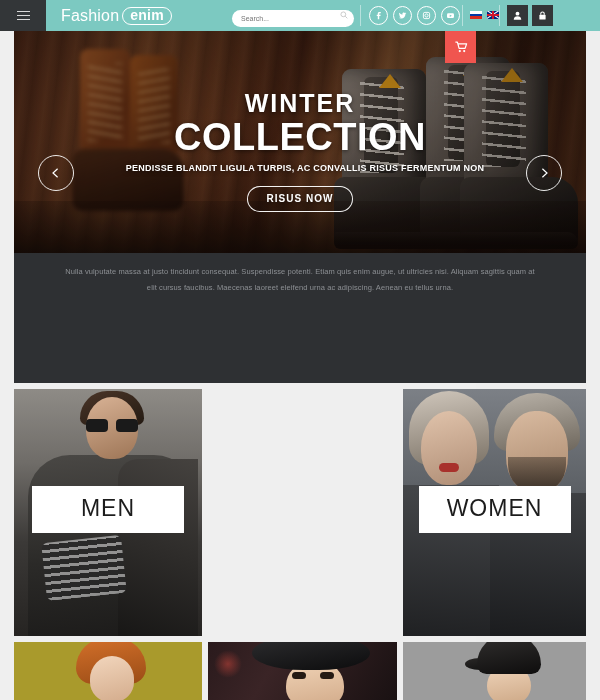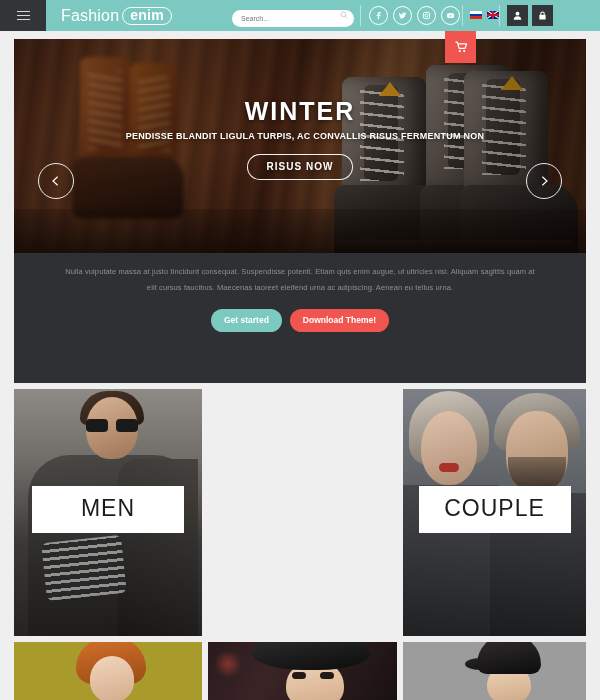--- a/index.html
+++ b/index.html
@@ -49,21 +49,21 @@
   .flag-uk .dg1, .flag-uk .dg2 { position: absolute; left: -2px; top: 3.3px; width: 16px; height: 1.4px; background: #fff; }
   .flag-uk .dg1 { transform: rotate(33deg); } .flag-uk .dg2 { transform: rotate(-33deg); }
 
   .acctbtns { position: absolute; left: 507px; top: 5px; display: flex; gap: 4px; }
   .acct { width: 21px; height: 21px; background: #333638; display: flex;
           align-items: center; justify-content: center; }
   .acct svg { display: block; }
 
   
   .hero { position: absolute; left: 14px; top: 31px; width: 572px; height: 222px;
-          overflow: hidden; background: #3a2016; margin-top: 8px; }
+          overflow: hidden; background: #3a2016; }
   .hero .bg { position: absolute; inset: 0; }
   .hero .wood { position: absolute; inset: 0;
     background:
       linear-gradient(105deg, #5c2f1c 0%, #7a4525 22%, #4a2414 46%, #8a5630 62%, #3d1f12 82%, #6b3a20 100%);
   }
   .hero .woodlines { position: absolute; inset: 0; opacity:.45;
     background: repeating-linear-gradient(97deg, rgba(0,0,0,.30) 0px, rgba(0,0,0,0) 9px, rgba(255,190,130,.10) 15px, rgba(0,0,0,.25) 24px); }
   .hero .floorblur { position: absolute; left: 0; bottom: 0; width: 100%; height: 52px;
     background: linear-gradient(180deg, rgba(30,14,8,.25), rgba(25,12,7,.85)); }
   .hero .vign { position: absolute; inset: 0;
@@ -366,20 +366,21 @@
         </div>
       </div>
 
       <div class="floorblur"></div>
         <div class="vign"></div>
     </div>
     <div class="heroOverlay"></div>
 
     <div class="heroText">
       <div class="t1">WINTER</div>
+      <div class="t2">COLLECTION</div>
       <div class="t3">PENDISSE BLANDIT LIGULA TURPIS, AC CONVALLIS RISUS FERMENTUM NON</div>
       <div class="shopnow">RISUS NOW</div>
     </div>
 
     <div class="arrow arrowL">
       <svg width="12" height="12" viewBox="0 0 12 12">
           <polyline points="7.6,1.8 3,6 7.6,10.2" fill="none" stroke="#fff" stroke-width="1.2"></polyline>
         </svg>
     </div>
     <div class="arrow arrowR">
@@ -392,24 +393,20 @@
   <div class="cartbtn">
     <svg width="14" height="14" viewBox="0 0 14 14">
       <path d="M1.4 2.2h2l1.7 6.2h6l1.5-4.6H4.2" fill="none" stroke="#fff" stroke-width="1.2" stroke-linejoin="round"></path>
       <circle cx="5.8" cy="11.1" r="1.1" fill="#fff"></circle>
         <circle cx="10.2" cy="11.1" r="1.1" fill="#fff"></circle>
     </svg>
   </div>
 
   <div class="promo">
     <p>Nulla vulputate massa at justo tincidunt consequat. Suspendisse potenti. Etiam quis enim augue, ut ultricies nisi. Aliquam sagittis quam at elit cursus faucibus. Maecenas laoreet eleifend urna ac adipiscing. Aenean eu tellus urna.</p>
-    <div class="btns">
-      <button class="btn btn-teal">Get started</button>
-      <button class="btn btn-red">Download Theme!</button>
-    </div>
   </div>
 
   <div class="grid">
 
     <div class="tile t-men">
       <div class="ph p-men">
         <div class="body"></div>
           <div class="jacket"></div>
           <div class="stripe"></div>
         <div class="hair"></div>
@@ -427,21 +424,21 @@
       <div class="ph p-couple">
         <div class="bodyF"></div>
           <div class="bodyM"></div>
         <div class="hairF"></div>
           <div class="faceF"></div>
           <div class="lipF"></div>
         <div class="hairM"></div>
           <div class="faceM"></div>
           <div class="beard"></div>
       </div>
-      <div class="cap">COUPLE</div>
+      <div class="cap">WOMEN</div>
     </div>
 
     <div class="tile t-kid">
       <div class="ph p-kid">
         <div class="hair"></div>
           <div class="face"></div>
       </div>
     </div>
 
     <div class="tile t-hat">

